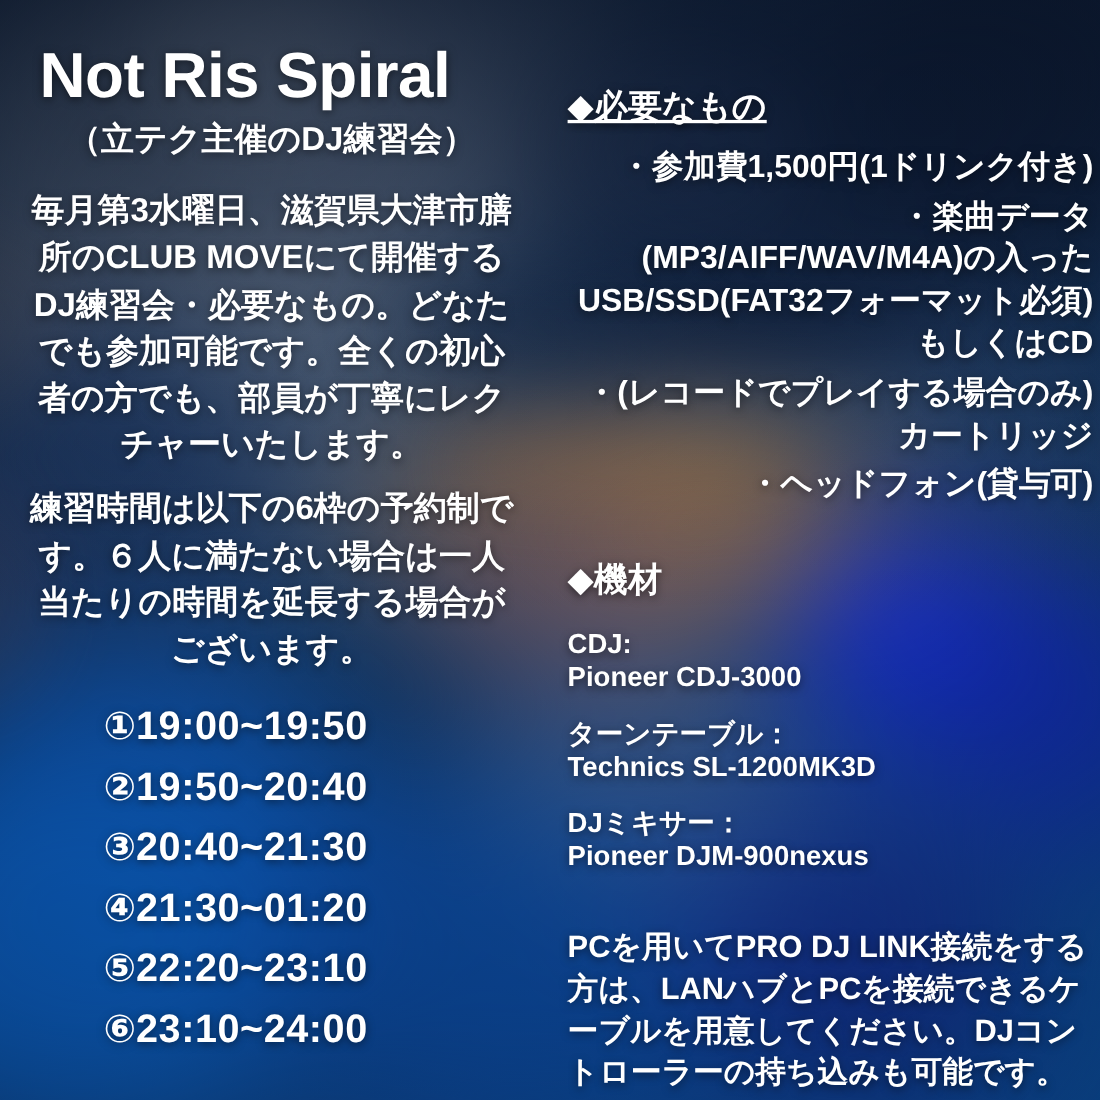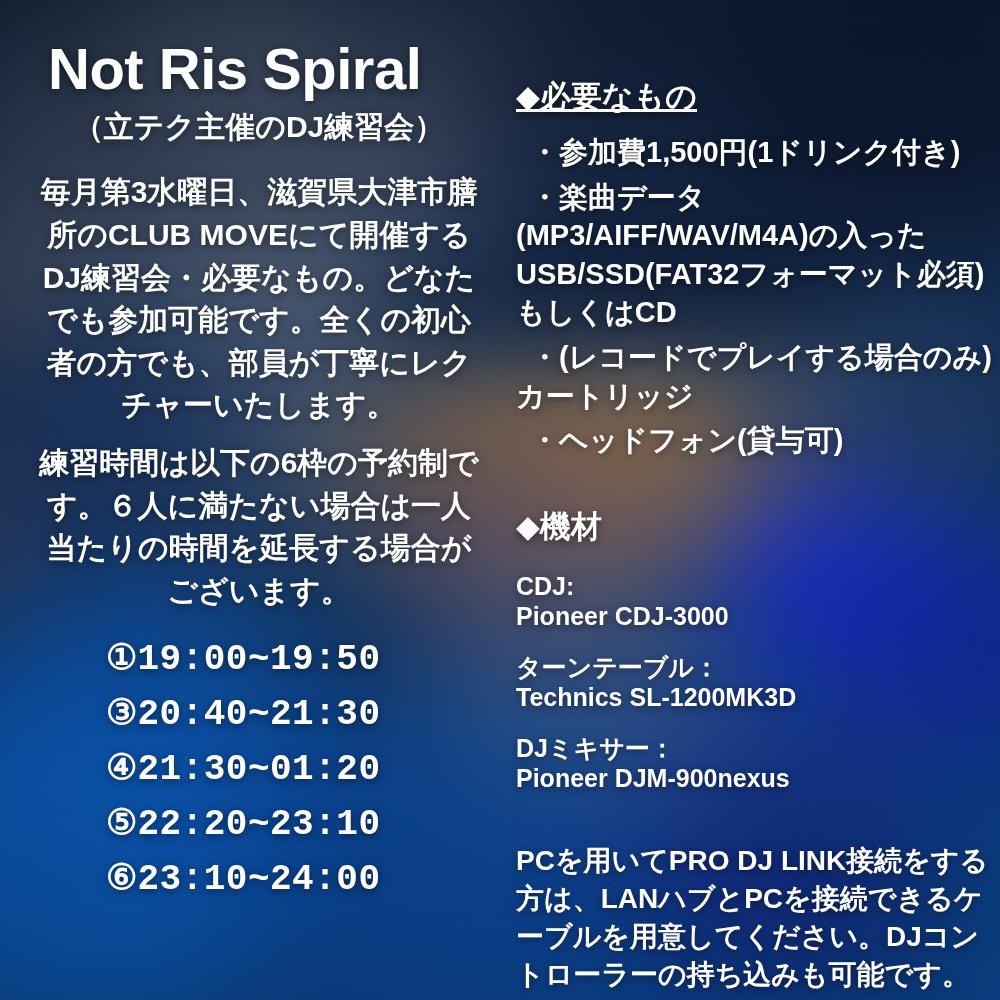--- a/index.html
+++ b/index.html
@@ -56,21 +56,21 @@
   
   #content {
     position: absolute;
     inset: 0;
     color: #ffffff;
   }
   .col {
     position: absolute;
     top: 0;
   }
-  #left-col  { left: 22px;  width: 474px; }
+  #left-col  { left: 10px;  width: 474px; }
   #right-col { left: 516px; width: 478px; }
 
   .title {
     margin: 0;
     padding: 38px 0 0 26px;
     font-size: 58px;
     line-height: 1.06;
     font-weight: bold;
     letter-spacing: -0.5px;
     text-shadow: 0 2px 9px rgba(0,0,0,0.55);
@@ -99,39 +99,39 @@
     margin: 30px 0 0 0;
     padding: 0 0 0 84px;
   }
   .slot {
     font-size: 36px;
     font-weight: bold;
     line-height: 1.0;
     margin-bottom: 19px;
     white-space: nowrap;
     text-shadow: 0 2px 8px rgba(0,0,0,0.5);
-    font-family: Liberation Mono, monospace;
   }
   .slot .num { font-size: 35px; }
   .slot .time { letter-spacing: 0.5px; }
 
   .sec-head {
     margin: 0;
     font-size: 31px;
     font-weight: bold;
     line-height: 1.2;
     text-shadow: 0 2px 8px rgba(0,0,0,0.55);
   }
   #needed-head { padding-top: 78px; text-decoration: underline; }
   #gear-head   { padding-top: 42px; }
 
   .bullets {
     list-style: none;
     margin: 18px 0 0 0;
     padding: 0;
+    text-align: right;
   }
   .bullets li {
     font-size: 29px;
     font-weight: bold;
     line-height: 1.33;
     margin-bottom: 6px;
     text-indent: 14px;
     text-shadow: 0 2px 8px rgba(0,0,0,0.5);
   }
 
@@ -210,20 +210,23 @@
 
       <p class="para" id="para-intro">毎月第3水曜日、滋賀県大津市膳所のCLUB MOVEにて開催するDJ練習会・必要なもの。どなたでも参加可能です。全くの初心者の方でも、部員が丁寧にレクチャーいたします。</p>
 
       <p class="para" id="para-schedule">練習時間は以下の6枠の予約制です。６人に満たない場合は一人当たりの時間を延長する場合がございます。</p>
 
       <ul class="slots">
         <li class="slot">
           <span class="num">①</span><span class="time">19:00~19:50</span>
         </li>
         <li class="slot">
+          <span class="num">②</span><span class="time">19:50~20:40</span>
+        </li>
+        <li class="slot">
           <span class="num">③</span><span class="time">20:40~21:30</span>
         </li>
         <li class="slot">
           <span class="num">④</span><span class="time">21:30~01:20</span>
         </li>
         <li class="slot">
           <span class="num">⑤</span><span class="time">22:20~23:10</span>
         </li>
         <li class="slot">
           <span class="num">⑥</span><span class="time">23:10~24:00</span>

